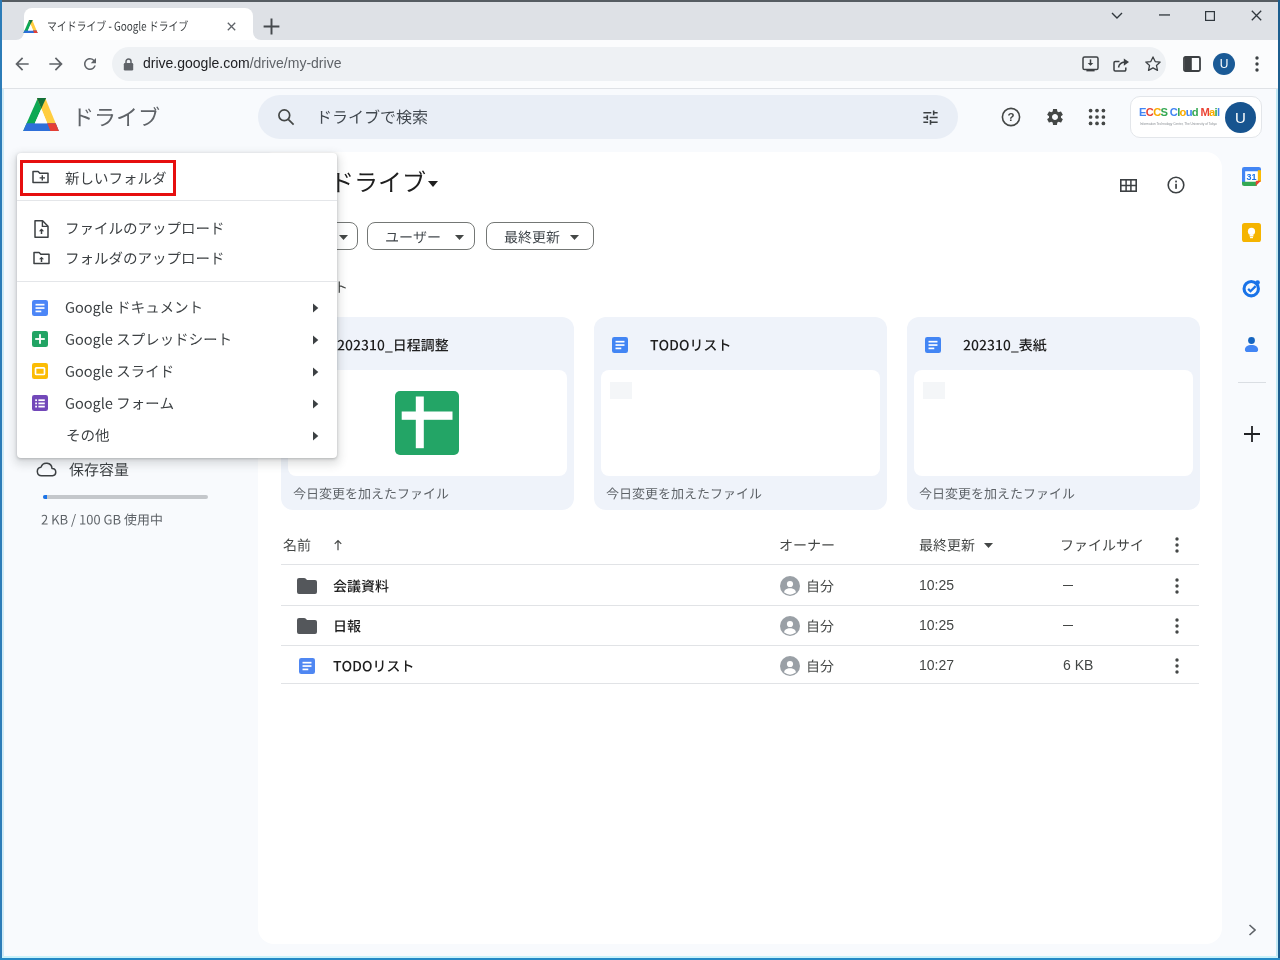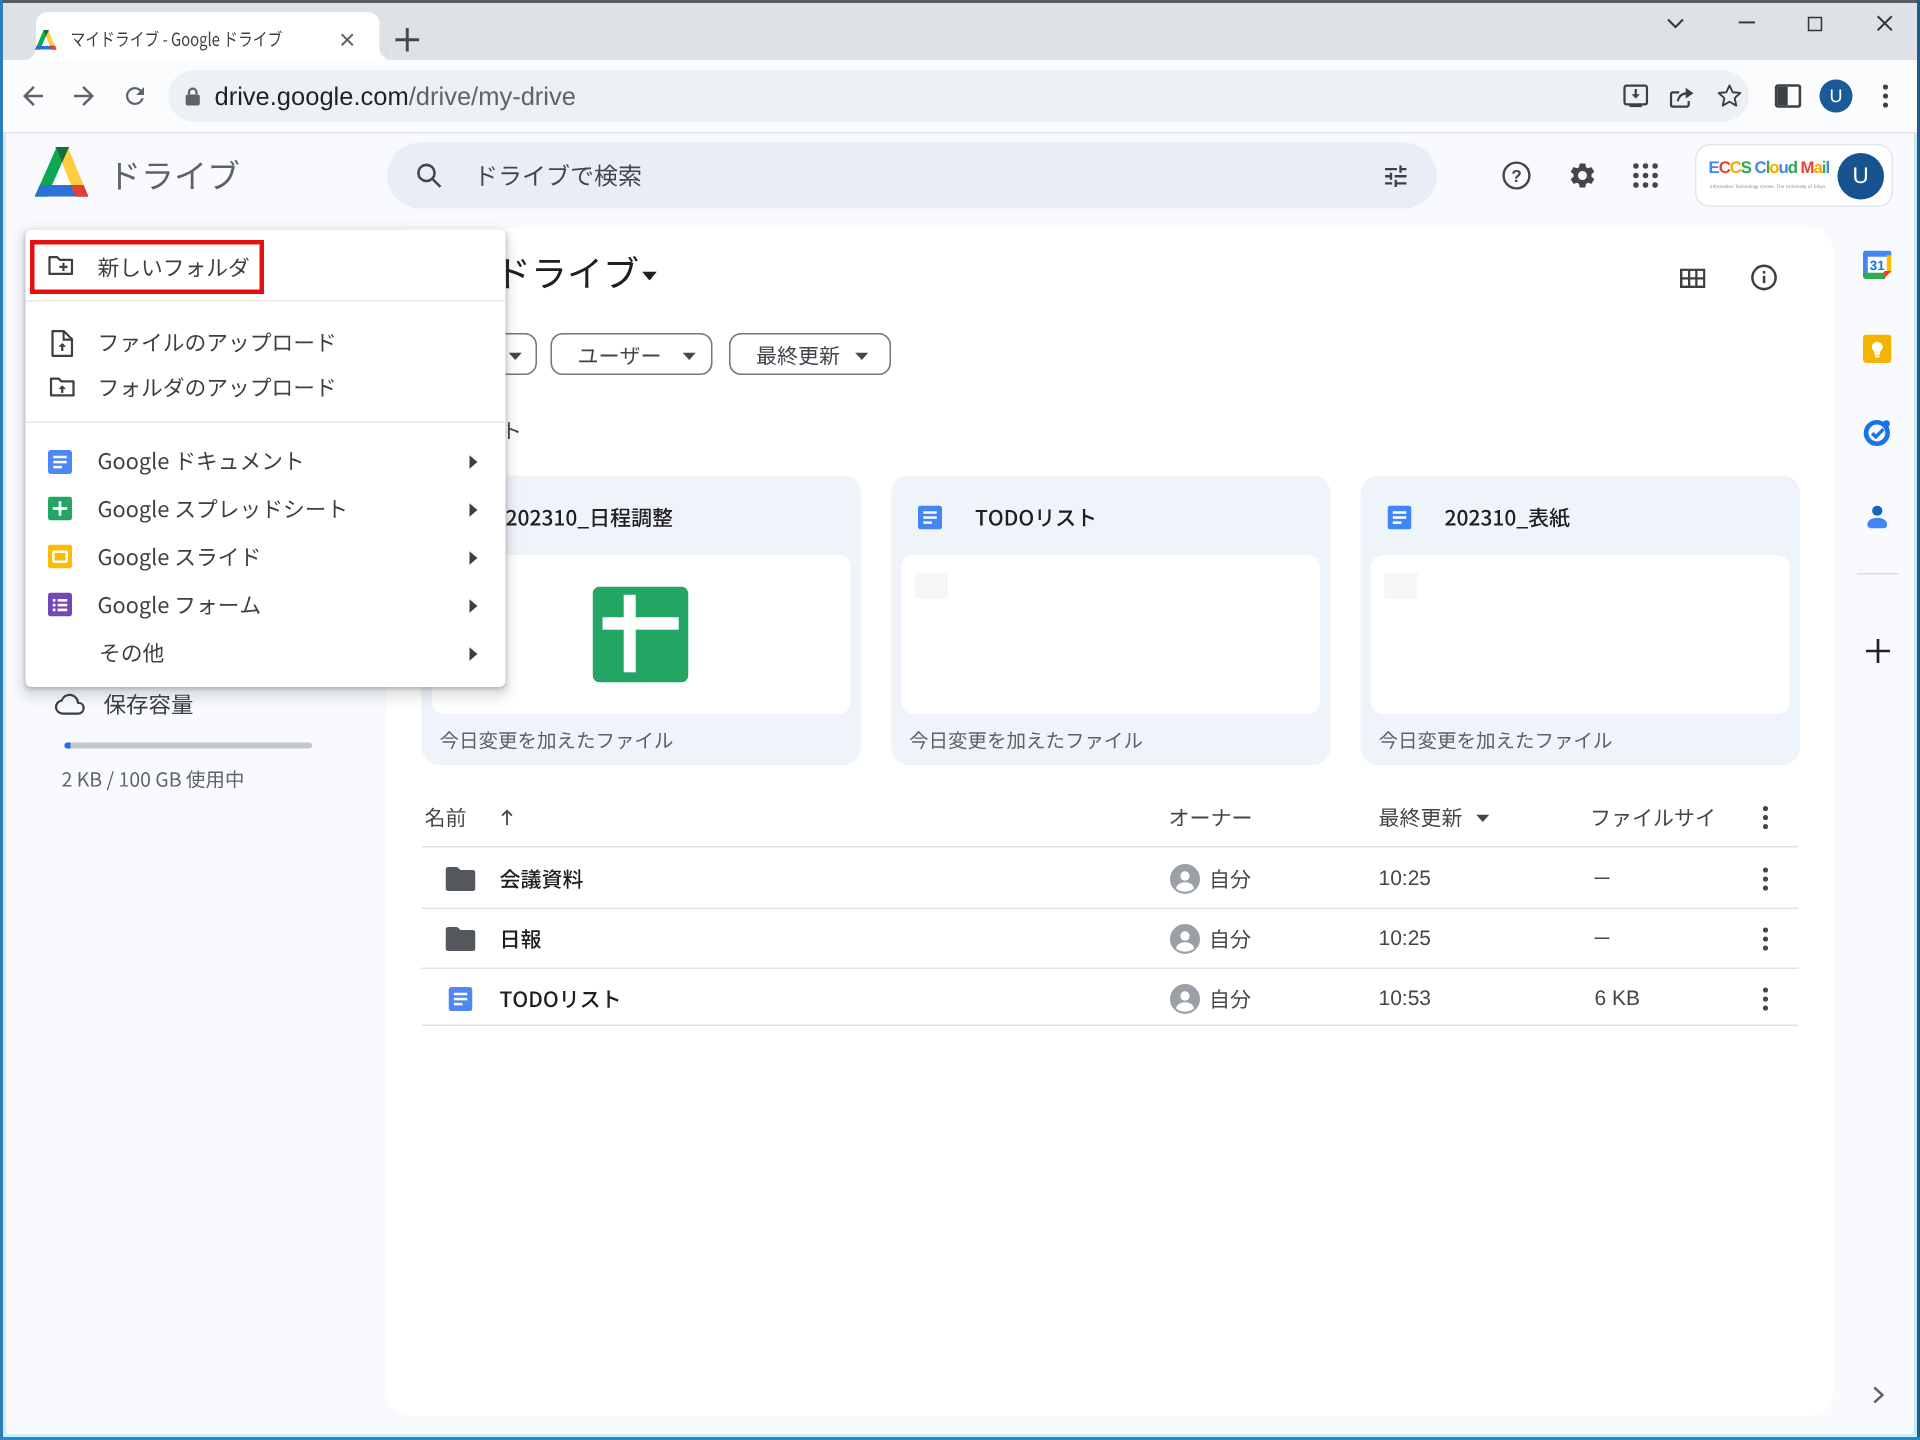--- a/index.html
+++ b/index.html
@@ -75,21 +75,21 @@
         <path d="M17.65 6.35A7.96 7.96 0 0 0 12 4c-4.42 0-7.99 3.58-7.99 8s3.57 8 7.99 8c3.73 0 6.84-2.55 7.73-6h-2.08A5.99 5.99 0 0 1 12 18c-3.31 0-6-2.69-6-6s2.69-6 6-6c1.66 0 3.14.69 4.22 1.78L13 11h7V4l-2.35 2.35z" fill="#5f6368"></path>
       </svg>
     </div>
     <div style="position:absolute;left:112px;top:47px;width:1054px;height:34px;background:#eef1f4;border-radius:17px;"></div>
     <div style="position:absolute;left:123px;top:58px;">
       <svg width="11" height="13" viewBox="0 0 11 13" xmlns="http://www.w3.org/2000/svg">
         <rect x="0.8" y="5" width="9.4" height="7.4" rx="1.2" fill="#5f6368"></rect>
         <path d="M3 5V3.6a2.5 2.5 0 0 1 5 0V5" fill="none" stroke="#5f6368" stroke-width="1.5"></path>
       </svg>
     </div>
-    <div style="position:absolute;left:143px;top:55px;font-size:17px;color:#202124;font-weight:400;white-space:nowrap;"><span style="color:#202124">drive.google.com</span><span style="color:#5f6368">/drive/my-drive</span></div>
+    <div style="position:absolute;left:143px;top:55px;font-size:14px;color:#202124;font-weight:400;white-space:nowrap;"><span style="color:#202124">drive.google.com</span><span style="color:#5f6368">/drive/my-drive</span></div>
     <div style="position:absolute;left:1082px;top:56px;">
       <svg width="17" height="16" viewBox="0 0 17 16" xmlns="http://www.w3.org/2000/svg">
         <rect x="1" y="1" width="15" height="12.6" rx="1.6" fill="none" stroke="#3c4043" stroke-width="1.5"></rect>
         <path d="M8.5 3.4v5.2" stroke="#3c4043" stroke-width="1.5"></path>
         <path d="M5.7 6.9 8.5 9.7l2.8-2.8z" fill="#3c4043"></path>
         <rect x="4.4" y="13.6" width="8.2" height="1.8" fill="#3c4043"></rect>
       </svg>
     </div>
     <div style="position:absolute;left:1113px;top:56px;">
       <svg width="17" height="16" viewBox="0 0 17 16" xmlns="http://www.w3.org/2000/svg">
@@ -468,21 +468,21 @@
         <circle cx="10" cy="10" r="10" fill="#9aa0a6"></circle>
         <circle cx="10" cy="8" r="3.1" fill="#fff"></circle>
         <path d="M10 12.2c-3.2 0-5.8 1.7-5.8 3.8v.6a10 10 0 0 0 11.6 0v-.6c0-2.1-2.6-3.8-5.8-3.8z" fill="#fff"></path>
       </svg>
     </div>
     <div style="position:absolute;left:806px;top:658.5px;">
       <svg width="28.0" height="16.2" viewBox="0 0 28.0 16.2" xmlns="http://www.w3.org/2000/svg">
         <path d="M3.0 5.6H11.1V6.6H3.0ZM3.0 8.6H11.1V9.6H3.0ZM3.0 11.7H11.1V12.7H3.0ZM2.3 2.5H11.9V13.4H10.8V3.5H3.3V13.5H2.3ZM6.4 0.5 7.6 0.7Q7.4 1.3 7.1 2.0Q6.8 2.6 6.6 3.1L5.7 2.9Q5.8 2.5 5.9 2.1Q6.1 1.7 6.2 1.3Q6.3 0.9 6.4 0.5Z M16.6 5.9H24.6V6.9H16.6ZM24.3 5.9H25.4Q25.4 5.9 25.4 6.0Q25.4 6.0 25.4 6.2Q25.4 6.3 25.4 6.4Q25.3 8.0 25.2 9.1Q25.1 10.3 25.0 11.0Q24.9 11.8 24.8 12.2Q24.7 12.7 24.5 12.9Q24.2 13.1 24.0 13.2Q23.7 13.3 23.4 13.4Q23.0 13.4 22.4 13.4Q21.8 13.4 21.2 13.3Q21.1 13.1 21.0 12.8Q21.0 12.5 20.8 12.3Q21.5 12.3 22.1 12.4Q22.7 12.4 22.9 12.4Q23.1 12.4 23.3 12.3Q23.4 12.3 23.5 12.2Q23.7 12.0 23.8 11.3Q24.0 10.7 24.1 9.4Q24.2 8.1 24.3 6.1ZM18.5 0.8 19.7 1.2Q19.1 2.3 18.4 3.4Q17.8 4.5 16.9 5.4Q16.1 6.3 15.2 7.0Q15.1 6.8 15.0 6.7Q14.8 6.5 14.6 6.4Q14.4 6.2 14.3 6.1Q15.2 5.5 16.0 4.7Q16.8 3.9 17.5 2.9Q18.1 1.9 18.5 0.8ZM23.4 0.8Q23.8 1.5 24.2 2.2Q24.7 3.0 25.3 3.7Q25.9 4.3 26.5 4.9Q27.1 5.5 27.7 5.9Q27.5 6.0 27.4 6.2Q27.2 6.3 27.0 6.5Q26.9 6.7 26.8 6.8Q26.2 6.4 25.6 5.7Q25.0 5.1 24.4 4.3Q23.8 3.6 23.3 2.8Q22.8 2.0 22.4 1.2ZM19.6 6.1H20.7Q20.6 7.3 20.3 8.4Q20.1 9.5 19.6 10.4Q19.1 11.4 18.1 12.2Q17.2 13.0 15.8 13.5Q15.7 13.4 15.6 13.2Q15.5 13.0 15.3 12.9Q15.2 12.7 15.1 12.6Q16.4 12.1 17.3 11.4Q18.1 10.8 18.6 9.9Q19.1 9.0 19.3 8.1Q19.5 7.1 19.6 6.1Z" fill="#444746"></path>
       </svg>
     </div>
-    <div style="position:absolute;left:919px;top:657.0px;font-size:14px;color:#444746;font-weight:400;white-space:nowrap;">10:53</div>
+    <div style="position:absolute;left:919px;top:657.0px;font-size:14px;color:#444746;font-weight:400;white-space:nowrap;">10:27</div>
     <div style="position:absolute;left:1063px;top:657.0px;font-size:14px;color:#444746;font-weight:400;white-space:nowrap;">6 KB</div>
     <div style="position:absolute;left:1175px;top:657.5px;">
       <svg width="4" height="16" viewBox="0 0 4 16" xmlns="http://www.w3.org/2000/svg">
         <circle cx="2" cy="2" r="1.7" fill="#444746"></circle>
         <circle cx="2" cy="8" r="1.7" fill="#444746"></circle>
         <circle cx="2" cy="14" r="1.7" fill="#444746"></circle>
       </svg>
     </div>
     <div style="position:absolute;left:36px;top:462px;">
       <svg width="21" height="15" viewBox="0 0 21 15" xmlns="http://www.w3.org/2000/svg">

